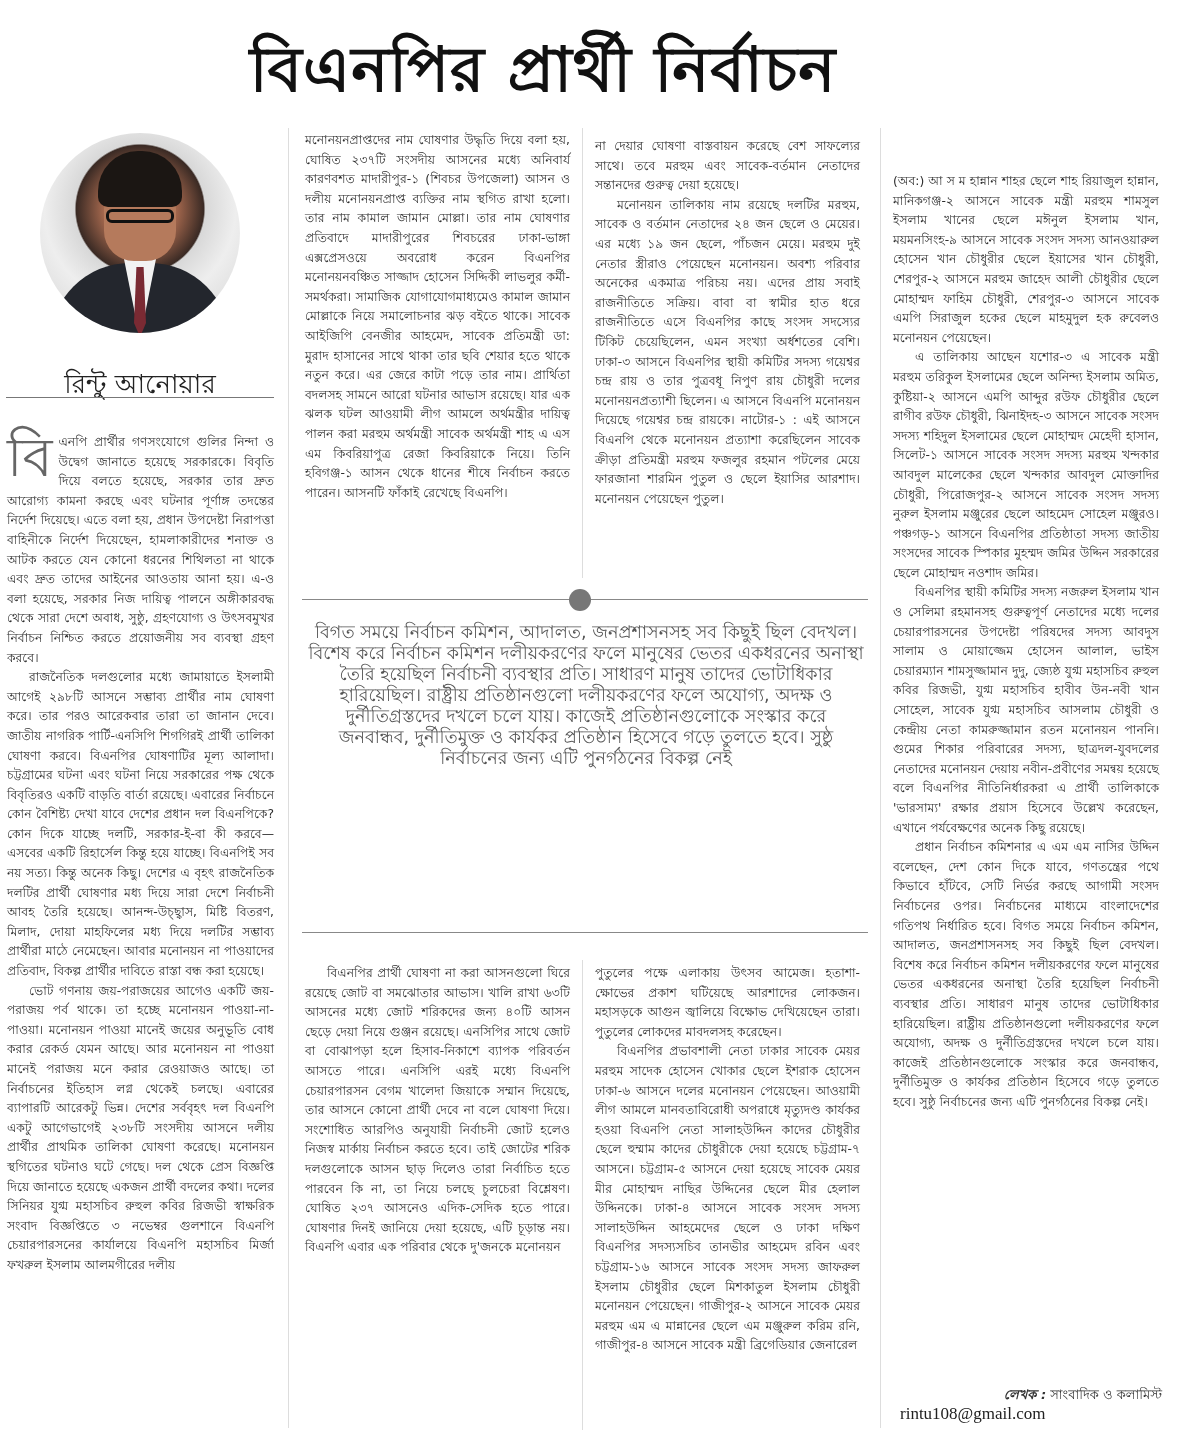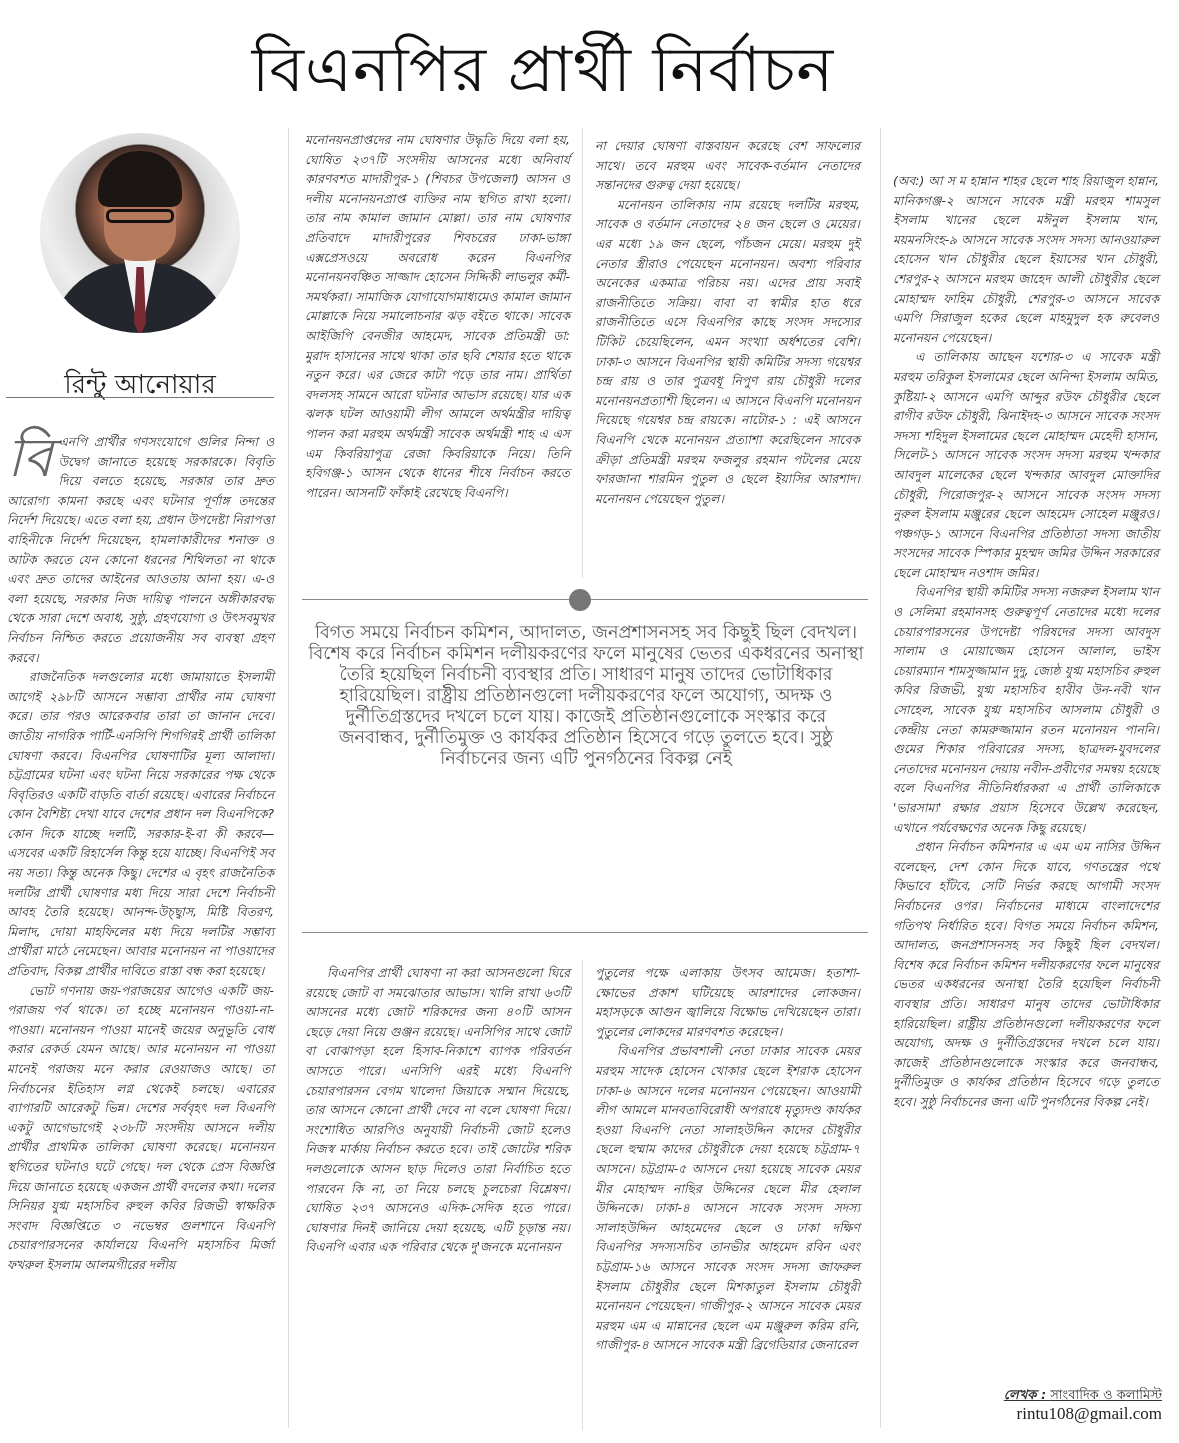--- a/index.html
+++ b/index.html
@@ -1,45 +1,45 @@
 <!DOCTYPE html>
 <html><head>
 <meta charset="utf-8">
 <style>
   html,body{margin:0;padding:0;background:#fff;}
   body{width:1179px;height:1443px;position:relative;overflow:hidden;font-family:"DejaVu Sans",sans-serif;color:#2a2a2a;}
-  .headline{position:absolute;left:0;top:18px;width:1086px;text-align:center;font-family:"DejaVu Serif",serif;font-size:62px;line-height:80px;color:#111;font-weight:normal;letter-spacing:1px;margin-top:12px;}
+  .headline{position:absolute;left:0;top:18px;width:1086px;text-align:center;font-family:"DejaVu Serif",serif;font-size:62px;line-height:80px;color:#111;font-weight:bold;letter-spacing:1px;margin-top:12px;}
   .photo{position:absolute;left:40px;top:133px;width:200px;height:200px;border-radius:50%;background:radial-gradient(circle at 50% 38%,#c98a6a 0,#a86a4f 22%,#3a2a24 40%,#d8d8d8 41%,#eee 60%,#cfcfcf 100%);overflow:hidden;}
   .photo .hair{position:absolute;left:58px;top:18px;width:84px;height:56px;border-radius:40px 40px 10px 10px;background:#1b1613;}
   .photo .face{position:absolute;left:64px;top:40px;width:72px;height:88px;border-radius:36px 36px 30px 30px;background:#b57a5c;}
   .photo .glasses{position:absolute;left:66px;top:76px;width:68px;height:14px;border:3px solid #111;border-radius:6px;box-sizing:border-box;}
   .photo .suit{position:absolute;left:10px;top:130px;width:180px;height:90px;border-radius:80px 80px 0 0;background:#23262d;}
   .photo .shirt{position:absolute;left:84px;top:126px;width:32px;height:80px;background:#f2f2f2;clip-path:polygon(0 0,100% 0,50% 100%);}
   .photo .tie{position:absolute;left:94px;top:134px;width:12px;height:70px;background:#7a2a33;clip-path:polygon(20% 0,80% 0,100% 80%,50% 100%,0 80%);}
   .byline{position:absolute;left:0;top:364px;width:280px;text-align:center;font-size:26px;color:#222;}
   .byline-rule{position:absolute;left:6px;top:397px;width:268px;height:1px;background:#777;}
-  .col{position:absolute;font-size:12.3px;line-height:19.6px;text-align:justify;color:#2e2e2e;font-style:italic;}
+  .col{position:absolute;font-size:12.3px;line-height:19.6px;text-align:justify;color:#2e2e2e;}
   .col p{margin:0;text-indent:22px;}
   .col p.noind{text-indent:0;}
   .c1{left:7px;top:433px;width:267px;}
   .c2{left:305px;top:131px;width:265px;}
   .c3{left:595px;top:137px;width:265px;}
   .c4{left:893px;top:145px;width:266px;margin-top:27px;}
   .c2b{left:305px;top:964px;width:265px;}
   .c3b{left:595px;top:964px;width:265px;}
   .vrule{position:absolute;width:1px;background:#ddd;}
   .dropcap{float:left;font-size:54px;line-height:46px;margin:2px 6px 0 0;color:#666;font-family:"DejaVu Serif",serif;}
   .pull-rule-top{position:absolute;left:302px;top:599px;width:566px;height:1px;background:#888;}
   .pull-dot-top{position:absolute;left:569px;top:589px;width:22px;height:22px;border-radius:50%;background:#777;}
   .pull-rule-bot{position:absolute;left:302px;top:932px;width:566px;height:1px;background:#888;}
   .pullquote{position:absolute;left:308px;top:622px;width:556px;text-align:center;font-size:17.6px;line-height:21px;color:#555;}
   .endmark{display:inline-block;width:9px;height:9px;background:#777;vertical-align:middle;margin-left:4px;}
-  .author-role{position:absolute;left:900px;top:1385px;width:262px;text-align:right;font-size:13px;color:#333;text-decoration:underline;}
+  .author-role{position:absolute;left:900px;top:1385px;width:262px;text-align:right;font-size:13px;color:#333;}
   .author-role b{font-style:italic;}
-  .author-email{position:absolute;left:900px;top:1404px;width:262px;text-align:right;font-family:"Liberation Serif",serif;font-size:17px;color:#222;}
+  .author-email{position:absolute;left:900px;top:1404px;width:262px;text-align:left;font-family:"Liberation Serif",serif;font-size:17px;color:#222;}
 </style>
 </head>
 <body>
 
 <h1 class="headline">বিএনপির প্রার্থী নির্বাচন</h1>
 
 <div class="photo">
   <div class="suit"></div>
   <div class="shirt"></div>
   <div class="tie"></div>
@@ -73,21 +73,21 @@
 <div class="pull-rule-top"></div>
 <div class="pull-dot-top"></div>
 <div class="pullquote">বিগত সময়ে নির্বাচন কমিশন, আদালত, জনপ্রশাসনসহ সব কিছুই ছিল বেদখল। বিশেষ করে নির্বাচন কমিশন দলীয়করণের ফলে মানুষের ভেতর একধরনের অনাস্থা তৈরি হয়েছিল নির্বাচনী ব্যবস্থার প্রতি। সাধারণ মানুষ তাদের ভোটাধিকার হারিয়েছিল। রাষ্ট্রীয় প্রতিষ্ঠানগুলো দলীয়করণের ফলে অযোগ্য, অদক্ষ ও দুর্নীতিগ্রস্তদের দখলে চলে যায়। কাজেই প্রতিষ্ঠানগুলোকে সংস্কার করে জনবান্ধব, দুর্নীতিমুক্ত ও কার্যকর প্রতিষ্ঠান হিসেবে গড়ে তুলতে হবে। সুষ্ঠু নির্বাচনের জন্য এটি পুনর্গঠনের বিকল্প নেই</div>
 <div class="pull-rule-bot"></div>
 
 <div class="col c2b">
   <p>বিএনপির প্রার্থী ঘোষণা না করা আসনগুলো ঘিরে রয়েছে জোট বা সমঝোতার আভাস। খালি রাখা ৬৩টি আসনের মধ্যে জোট শরিকদের জন্য ৪০টি আসন ছেড়ে দেয়া নিয়ে গুঞ্জন রয়েছে। এনসিপির সাথে জোট বা বোঝাপড়া হলে হিসাব-নিকাশে ব্যাপক পরিবর্তন আসতে পারে। এনসিপি এরই মধ্যে বিএনপি চেয়ারপারসন বেগম খালেদা জিয়াকে সম্মান দিয়েছে, তার আসনে কোনো প্রার্থী দেবে না বলে ঘোষণা দিয়ে। সংশোধিত আরপিও অনুযায়ী নির্বাচনী জোট হলেও নিজস্ব মার্কায় নির্বাচন করতে হবে। তাই জোটের শরিক দলগুলোকে আসন ছাড় দিলেও তারা নির্বাচিত হতে পারবেন কি না, তা নিয়ে চলছে চুলচেরা বিশ্লেষণ। ঘোষিত ২৩৭ আসনেও এদিক-সেদিক হতে পারে। ঘোষণার দিনই জানিয়ে দেয়া হয়েছে, এটি চূড়ান্ত নয়। বিএনপি এবার এক পরিবার থেকে দু'জনকে মনোনয়ন</p>
 </div>
 
 <div class="col c3b">
-  <p class="noind">পুতুলের পক্ষে এলাকায় উৎসব আমেজ। হতাশা-ক্ষোভের প্রকাশ ঘটিয়েছে আরশাদের লোকজন। মহাসড়কে আগুন জ্বালিয়ে বিক্ষোভ দেখিয়েছেন তারা। পুতুলের লোকদের মারণবশত করেছেন।</p>
+  <p class="noind">পুতুলের পক্ষে এলাকায় উৎসব আমেজ। হতাশা-ক্ষোভের প্রকাশ ঘটিয়েছে আরশাদের লোকজন। মহাসড়কে আগুন জ্বালিয়ে বিক্ষোভ দেখিয়েছেন তারা। পুতুলের লোকদের মাবদলসহ করেছেন।</p>
   <p>বিএনপির প্রভাবশালী নেতা ঢাকার সাবেক মেয়র মরহুম সাদেক হোসেন খোকার ছেলে ইশরাক হোসেন ঢাকা-৬ আসনে দলের মনোনয়ন পেয়েছেন। আওয়ামী লীগ আমলে মানবতাবিরোধী অপরাধে মৃত্যুদণ্ড কার্যকর হওয়া বিএনপি নেতা সালাহউদ্দিন কাদের চৌধুরীর ছেলে হুম্মাম কাদের চৌধুরীকে দেয়া হয়েছে চট্টগ্রাম-৭ আসনে। চট্টগ্রাম-৫ আসনে দেয়া হয়েছে সাবেক মেয়র মীর মোহাম্মদ নাছির উদ্দিনের ছেলে মীর হেলাল উদ্দিনকে। ঢাকা-৪ আসনে সাবেক সংসদ সদস্য সালাহউদ্দিন আহমেদের ছেলে ও ঢাকা দক্ষিণ বিএনপির সদস্যসচিব তানভীর আহমেদ রবিন এবং চট্টগ্রাম-১৬ আসনে সাবেক সংসদ সদস্য জাফরুল ইসলাম চৌধুরীর ছেলে মিশকাতুল ইসলাম চৌধুরী মনোনয়ন পেয়েছেন। গাজীপুর-২ আসনে সাবেক মেয়র মরহুম এম এ মান্নানের ছেলে এম মঞ্জুরুল করিম রনি, গাজীপুর-৪ আসনে সাবেক মন্ত্রী ব্রিগেডিয়ার জেনারেল</p>
 </div>
 
 <div class="col c4">
   <p class="noind">(অব:) আ স ম হান্নান শাহর ছেলে শাহ রিয়াজুল হান্নান, মানিকগঞ্জ-২ আসনে সাবেক মন্ত্রী মরহুম শামসুল ইসলাম খানের ছেলে মঈনুল ইসলাম খান, ময়মনসিংহ-৯ আসনে সাবেক সংসদ সদস্য আনওয়ারুল হোসেন খান চৌধুরীর ছেলে ইয়াসের খান চৌধুরী, শেরপুর-২ আসনে মরহুম জাহেদ আলী চৌধুরীর ছেলে মোহাম্মদ ফাহিম চৌধুরী, শেরপুর-৩ আসনে সাবেক এমপি সিরাজুল হকের ছেলে মাহমুদুল হক রুবেলও মনোনয়ন পেয়েছেন।</p>
   <p>এ তালিকায় আছেন যশোর-৩ এ সাবেক মন্ত্রী মরহুম তরিকুল ইসলামের ছেলে অনিন্দ্য ইসলাম অমিত, কুষ্টিয়া-২ আসনে এমপি আব্দুর রউফ চৌধুরীর ছেলে রাগীব রউফ চৌধুরী, ঝিনাইদহ-৩ আসনে সাবেক সংসদ সদস্য শহিদুল ইসলামের ছেলে মোহাম্মদ মেহেদী হাসান, সিলেট-১ আসনে সাবেক সংসদ সদস্য মরহুম খন্দকার আবদুল মালেকের ছেলে খন্দকার আবদুল মোক্তাদির চৌধুরী, পিরোজপুর-২ আসনে সাবেক সংসদ সদস্য নুরুল ইসলাম মঞ্জুরের ছেলে আহমেদ সোহেল মঞ্জুরও। পঞ্চগড়-১ আসনে বিএনপির প্রতিষ্ঠাতা সদস্য জাতীয় সংসদের সাবেক স্পিকার মুহম্মদ জমির উদ্দিন সরকারের ছেলে মোহাম্মদ নওশাদ জমির।</p>
   <p>বিএনপির স্থায়ী কমিটির সদস্য নজরুল ইসলাম খান ও সেলিমা রহমানসহ গুরুত্বপূর্ণ নেতাদের মধ্যে দলের চেয়ারপারসনের উপদেষ্টা পরিষদের সদস্য আবদুস সালাম ও মোয়াজ্জেম হোসেন আলাল, ভাইস চেয়ারম্যান শামসুজ্জামান দুদু, জ্যেষ্ঠ যুগ্ম মহাসচিব রুহুল কবির রিজভী, যুগ্ম মহাসচিব হাবীব উন-নবী খান সোহেল, সাবেক যুগ্ম মহাসচিব আসলাম চৌধুরী ও কেন্দ্রীয় নেতা কামরুজ্জামান রতন মনোনয়ন পাননি। গুমের শিকার পরিবারের সদস্য, ছাত্রদল-যুবদলের নেতাদের মনোনয়ন দেয়ায় নবীন-প্রবীণের সমন্বয় হয়েছে বলে বিএনপির নীতিনির্ধারকরা এ প্রার্থী তালিকাকে 'ভারসাম্য' রক্ষার প্রয়াস হিসেবে উল্লেখ করেছেন, এখানে পর্যবেক্ষণের অনেক কিছু রয়েছে।</p>
   <p>প্রধান নির্বাচন কমিশনার এ এম এম নাসির উদ্দিন বলেছেন, দেশ কোন দিকে যাবে, গণতন্ত্রের পথে কিভাবে হাঁটবে, সেটি নির্ভর করছে আগামী সংসদ নির্বাচনের ওপর। নির্বাচনের মাধ্যমে বাংলাদেশের গতিপথ নির্ধারিত হবে। বিগত সময়ে নির্বাচন কমিশন, আদালত, জনপ্রশাসনসহ সব কিছুই ছিল বেদখল। বিশেষ করে নির্বাচন কমিশন দলীয়করণের ফলে মানুষের ভেতর একধরনের অনাস্থা তৈরি হয়েছিল নির্বাচনী ব্যবস্থার প্রতি। সাধারণ মানুষ তাদের ভোটাধিকার হারিয়েছিল। রাষ্ট্রীয় প্রতিষ্ঠানগুলো দলীয়করণের ফলে অযোগ্য, অদক্ষ ও দুর্নীতিগ্রস্তদের দখলে চলে যায়। কাজেই প্রতিষ্ঠানগুলোকে সংস্কার করে জনবান্ধব, দুর্নীতিমুক্ত ও কার্যকর প্রতিষ্ঠান হিসেবে গড়ে তুলতে হবে। সুষ্ঠু নির্বাচনের জন্য এটি পুনর্গঠনের বিকল্প নেই।</p>
 </div>
 

